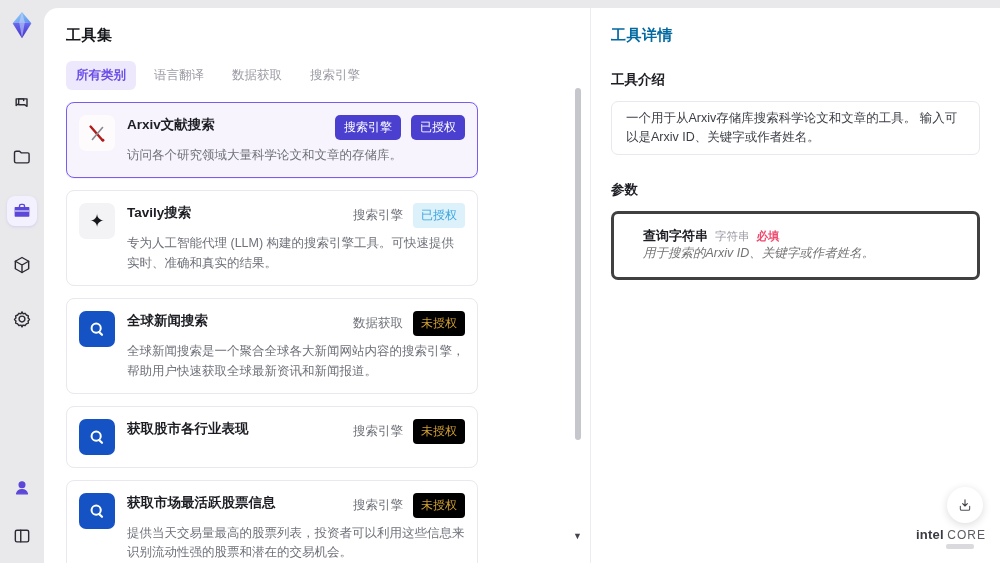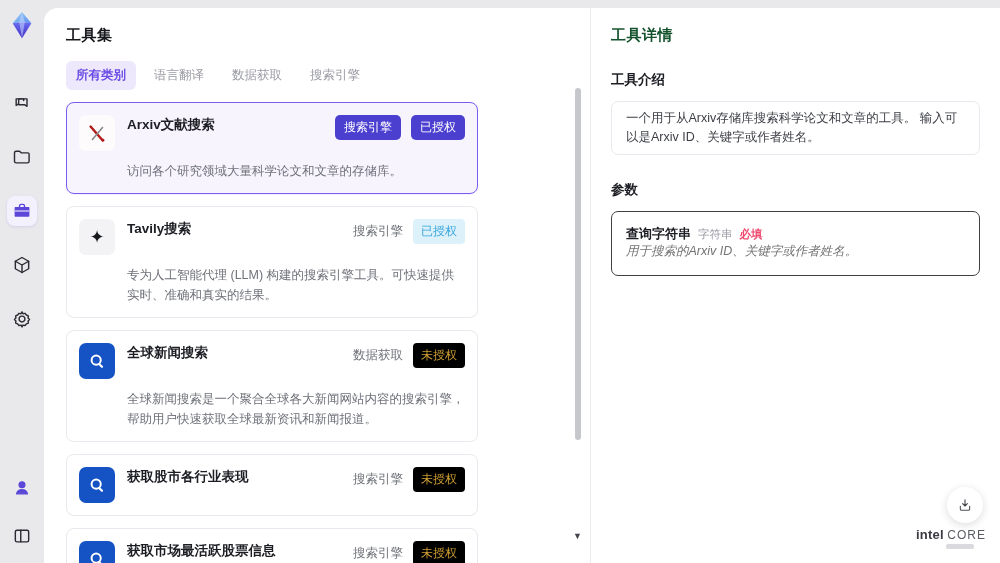--- a/index.html
+++ b/index.html
@@ -32,38 +32,38 @@
   .card.selected { border:1.5px solid #7a5cf0; background:#f8f4fe; box-shadow:0 0 0 1px rgba(122,92,240,.08); }
   .card-icon { flex:0 0 36px; width:36px; height:36px; border-radius:7px; display:flex; align-items:center; justify-content:center; background:#f4f4f6; overflow:hidden; }
   .card-body { flex:1; min-width:0; }
   .card-head { display:flex; align-items:flex-start; }
   .card-title { font-size:13.5px; font-weight:bold; color:#1d1e24; padding-top:1px; }
   .card-badges { margin-left:auto; display:flex; align-items:center; gap:10px; padding-left:8px; }
   .badge-filled { background:#4b3fd0; color:#fff; font-size:12px; padding:4px 9px; border-radius:5px; white-space:nowrap; }
   .tag-plain { color:#6f7179; font-size:12.5px; white-space:nowrap; }
   .badge-blue { background:#ddf1fb; color:#3aa6dd; font-size:12px; padding:4px 8px; border-radius:4px; white-space:nowrap; }
   .badge-yellow { background:#000000; color:#cf9e33; font-size:12px; padding:4px 8px; border-radius:4px; white-space:nowrap; }
-  .card-desc { margin-top:22px; font-size:12.5px; color:#6f7179; line-height:1.55; max-width:338px; }
+  .card-desc { margin-top:6px; font-size:12.5px; color:#6f7179; line-height:1.55; max-width:338px; }
 
   
   .icon-arxiv { background:#fdfbfb; }
   .icon-tavily { background:#f3f3f5; color:#17181c; font-size:18px; }
   .icon-blueq { background:#1553c4; }
 
   
   .list-scroll-track { position:absolute; right:9px; top:72px; width:6px; height:468px; }
   .list-scroll-thumb { position:absolute; top:8px; left:0; width:6px; height:352px; border-radius:3px; background:#c6c6cd; }
   .scroll-down-hint { position:absolute; right:8px; bottom:22px; font-size:9px; color:#44454c; }
 
   
   .detail-col { flex:1; height:100%; padding:18px 20px 0 20px; position:relative; }
-  .detail-title { font-size:15px; font-weight:bold; color:#14532d; letter-spacing:.5px; }
+  .detail-title { font-size:15px; font-weight:bold; color:#0369a1; letter-spacing:.5px; }
   .section-heading { font-size:13.5px; font-weight:bold; color:#1d1e24; margin-top:26px; }
   .intro-box { margin-top:12px; border:1px solid #e8e8ee; border-radius:7px; padding:7px 14px; font-size:12.5px; color:#3c3e45; line-height:1.5; }
-  .param-box { margin-top:12px; border:1px solid #404040; border-radius:7px; padding:13px 14px 15px 14px; }
+  .param-box { margin-top:12px; border:3px solid #404040; border-radius:7px; padding:13px 14px 15px 29px; }
   .param-head { display:flex; align-items:baseline; gap:7px; }
   .param-name { font-size:13px; font-weight:bold; color:#1d1e24; }
   .param-type { font-size:11.5px; color:#9a9ba3; }
   .param-required { font-size:11.5px; color:#ef4a6e;font-weight:bold; }
   .param-desc { font-size:12.5px; color:#737373;font-style:italic; }
 
   
   .fab { position:absolute; right:17px; bottom:40px; width:36px; height:36px; border-radius:50%; background:#fff; box-shadow:0 2px 8px rgba(0,0,0,.14); display:flex; align-items:center; justify-content:center; cursor:pointer; z-index:9; }
   .fab svg { width:16px; height:16px; stroke:#3c3e45; stroke-width:1.6; fill:none; stroke-linecap:round; stroke-linejoin:round; }
   .brand { position:absolute; right:14px; bottom:14px; z-index:9; text-align:center; width:70px;margin-left:43px; }

